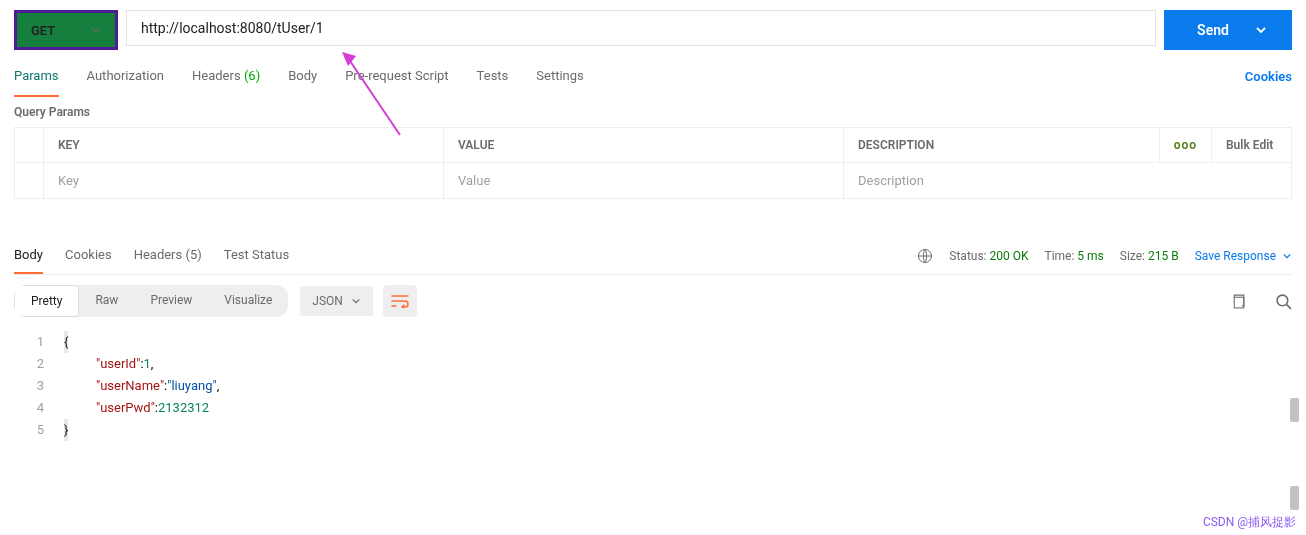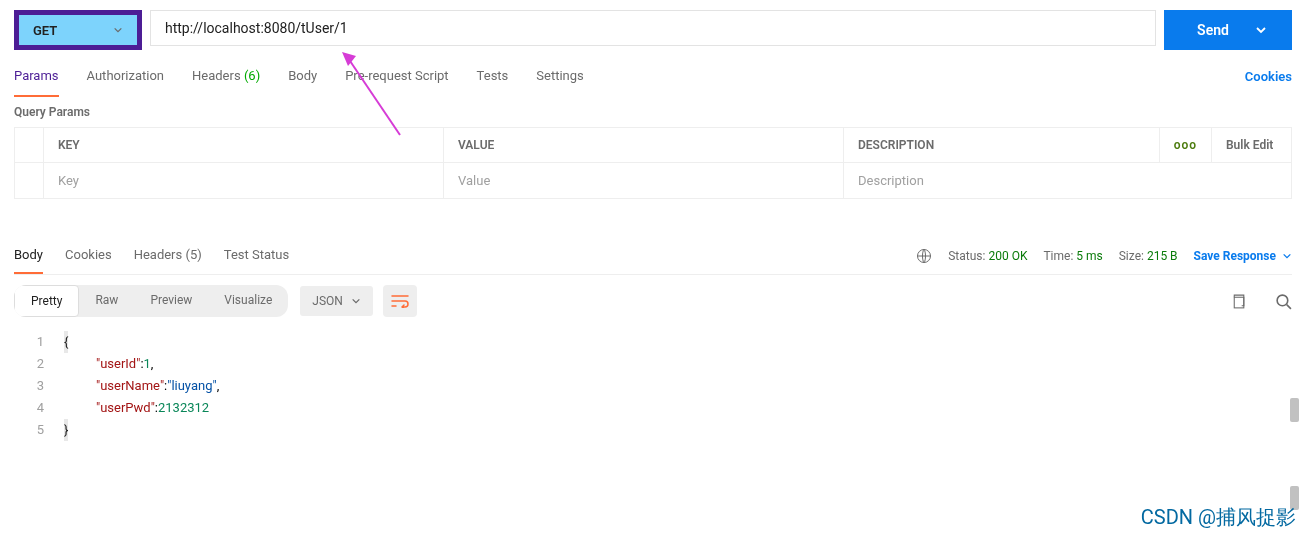--- a/index.html
+++ b/index.html
@@ -1,62 +1,62 @@
 <!DOCTYPE html>
 <html><head>
 <meta charset="utf-8">
 <style>
   * { box-sizing: border-box; margin: 0; padding: 0; font-family: -apple-system, BlinkMacSystemFont, "Segoe UI", Roboto, sans-serif; }
   body { width: 1306px; height: 535px; background: #fff; color: #212121; font-size: 13px; position: relative; overflow: hidden; }
   .container { padding: 10px 14px 0 14px; }
   .req-row { display: flex; gap: 8px; align-items: stretch; }
-  .method-select { width: 128px; height: 40px; border: 5px solid #4c1d95; background: #7dd3fc; display: flex; align-items: center; justify-content: space-between; padding: 0 14px; cursor: pointer; }
+  .method-select { width: 104px; height: 40px; border: 3px solid #4c1d95; background: #15803d; display: flex; align-items: center; justify-content: space-between; padding: 0 14px; cursor: pointer; }
   .method-label { font-weight: 600; font-size: 13px; color: #212121; }
   .chev { width: 10px; height: 10px; }
   .url-input { flex: 1; height: 36px; border: 1px solid #e3e3e3; padding: 0 14px; font-size: 14px; color: #212121; outline: none; }
   .send-btn { width: 128px; height: 40px; background: #097bed; color: #fff; border: none; display: flex; align-items: center; justify-content: center; gap: 26px; font-weight: 600; font-size: 14px; cursor: pointer; padding: 0 14px 0 22px; }
   .tabs { display: flex; align-items: center; gap: 28px; padding: 18px 0 0 0; font-size: 13px; position: relative; }
   .tab { padding-bottom: 12px; cursor: pointer; color: #6b6b6b; border-bottom: 2px solid transparent; }
-  .tab.active { color: #4c1d95; border-bottom: 2px solid #ff6c37; }
+  .tab.active { color: #0f766e; border-bottom: 2px solid #ff6c37; }
   .tab .count { color: #0a0; }
   .cookies-link { margin-left: auto; color: #097bed; font-weight: 600; cursor: pointer; padding-bottom: 12px; }
   .section-label { font-size: 12px; color: #6b6b6b; font-weight: 600; margin-top: 8px; }
   .params-table { width: 100%; margin-top: 8px; border-collapse: collapse; }
   .params-table th, .params-table td { border: 1px solid #eee; padding: 10px 14px; text-align: left; font-weight: 400; }
   .params-table th { color: #6b6b6b; font-weight: 600; font-size: 12px; }
   .params-table td input { border: none; width: 100%; outline: none; font-size: 13px; }
   .params-table td input::placeholder { color: #a0a0a0; }
   .dots { letter-spacing: 1px; color: #4d7c0f; cursor: pointer; }
   .bulk { font-weight: 600; font-size: 12px; color: #6b6b6b; cursor: pointer; }
   .resp-section { margin-top: 48px; }
   .resp-tabs { display: flex; align-items: center; gap: 22px; font-size: 13px; border-bottom: 1px solid #eee; }
   .rtab { padding-bottom: 10px; cursor: pointer; color: #6b6b6b; border-bottom: 2px solid transparent; }
   .rtab.active { color: #212121; border-bottom: 2px solid #ff6c37; }
   .resp-meta { margin-left: auto; display: flex; align-items: center; gap: 16px; font-size: 12px; color: #6b6b6b; padding-bottom: 10px; }
   .resp-meta .globe { width: 16px; height: 16px; }
   .green { color: #0a7b0a; }
-  .save-resp { color: #097bed; font-weight: 700; cursor: pointer; display: flex; align-items: center; gap: 6px; text-align: center; }
+  .save-resp { color: #097bed; font-weight: 400; cursor: pointer; display: flex; align-items: center; gap: 6px; text-align: center; }
   .view-row { display: flex; align-items: center; gap: 0; padding: 10px 0; }
   .seg { display: flex; background: #eee; border-radius: 12px; overflow: hidden; }
   .seg-btn { padding: 8px 16px; font-size: 12px; color: #6b6b6b; cursor: pointer; }
   .seg-btn.active { background: #fff; color: #212121; border: 1px solid #ddd; border-radius: 4px; }
   .json-sel { margin-left: 12px; padding: 8px 12px; background: #eee; border-radius: 3px; font-size: 12px; color: #6b6b6b; display: flex; align-items: center; gap: 8px; cursor: pointer; }
   .wrap-btn { margin-left: 10px; width: 34px; height: 32px; background: #eee; border-radius: 4px; display: flex; align-items: center; justify-content: center; cursor: pointer; }
   .view-tools { margin-left: auto; display: flex; gap: 28px; color: #6b6b6b; }
   .code-area { font-family: Consolas, Monaco, monospace; font-size: 13px; line-height: 22px; padding: 4px 0; }
   .code-line { display: flex; }
   .ln { width: 50px; text-align: right; padding-right: 20px; color: #a0a0a0; }
   .brace { background: #e8e8e8; }
   .key { color: #a31515; }
   .str { color: #0451a5; }
   .num { color: #098658; }
   .punc { color: #000; }
   .indent { display: inline-block; width: 32px; }
   .arrow-ann { position: absolute; left: 340px; top: 50px; pointer-events: none; }
-  .watermark { position: absolute; right: 10px; bottom: 4px; font-size: 20px; color: #0369a1; font-weight: 400; }
+  .watermark { position: absolute; right: 10px; bottom: 4px; font-size: 12px; color: #8b5cf6; font-weight: 400; }
   .scroll-thumb { position: absolute; right: 7px; width: 9px; height: 24px; background: #c1c1c1; border-radius: 2px; }
 </style>
 </head>
 <body>
 
 <div class="container">
   <div class="req-row">
     <div class="method-select">
       <span class="method-label">GET</span>
       <svg class="chev" viewBox="0 0 12 12">

